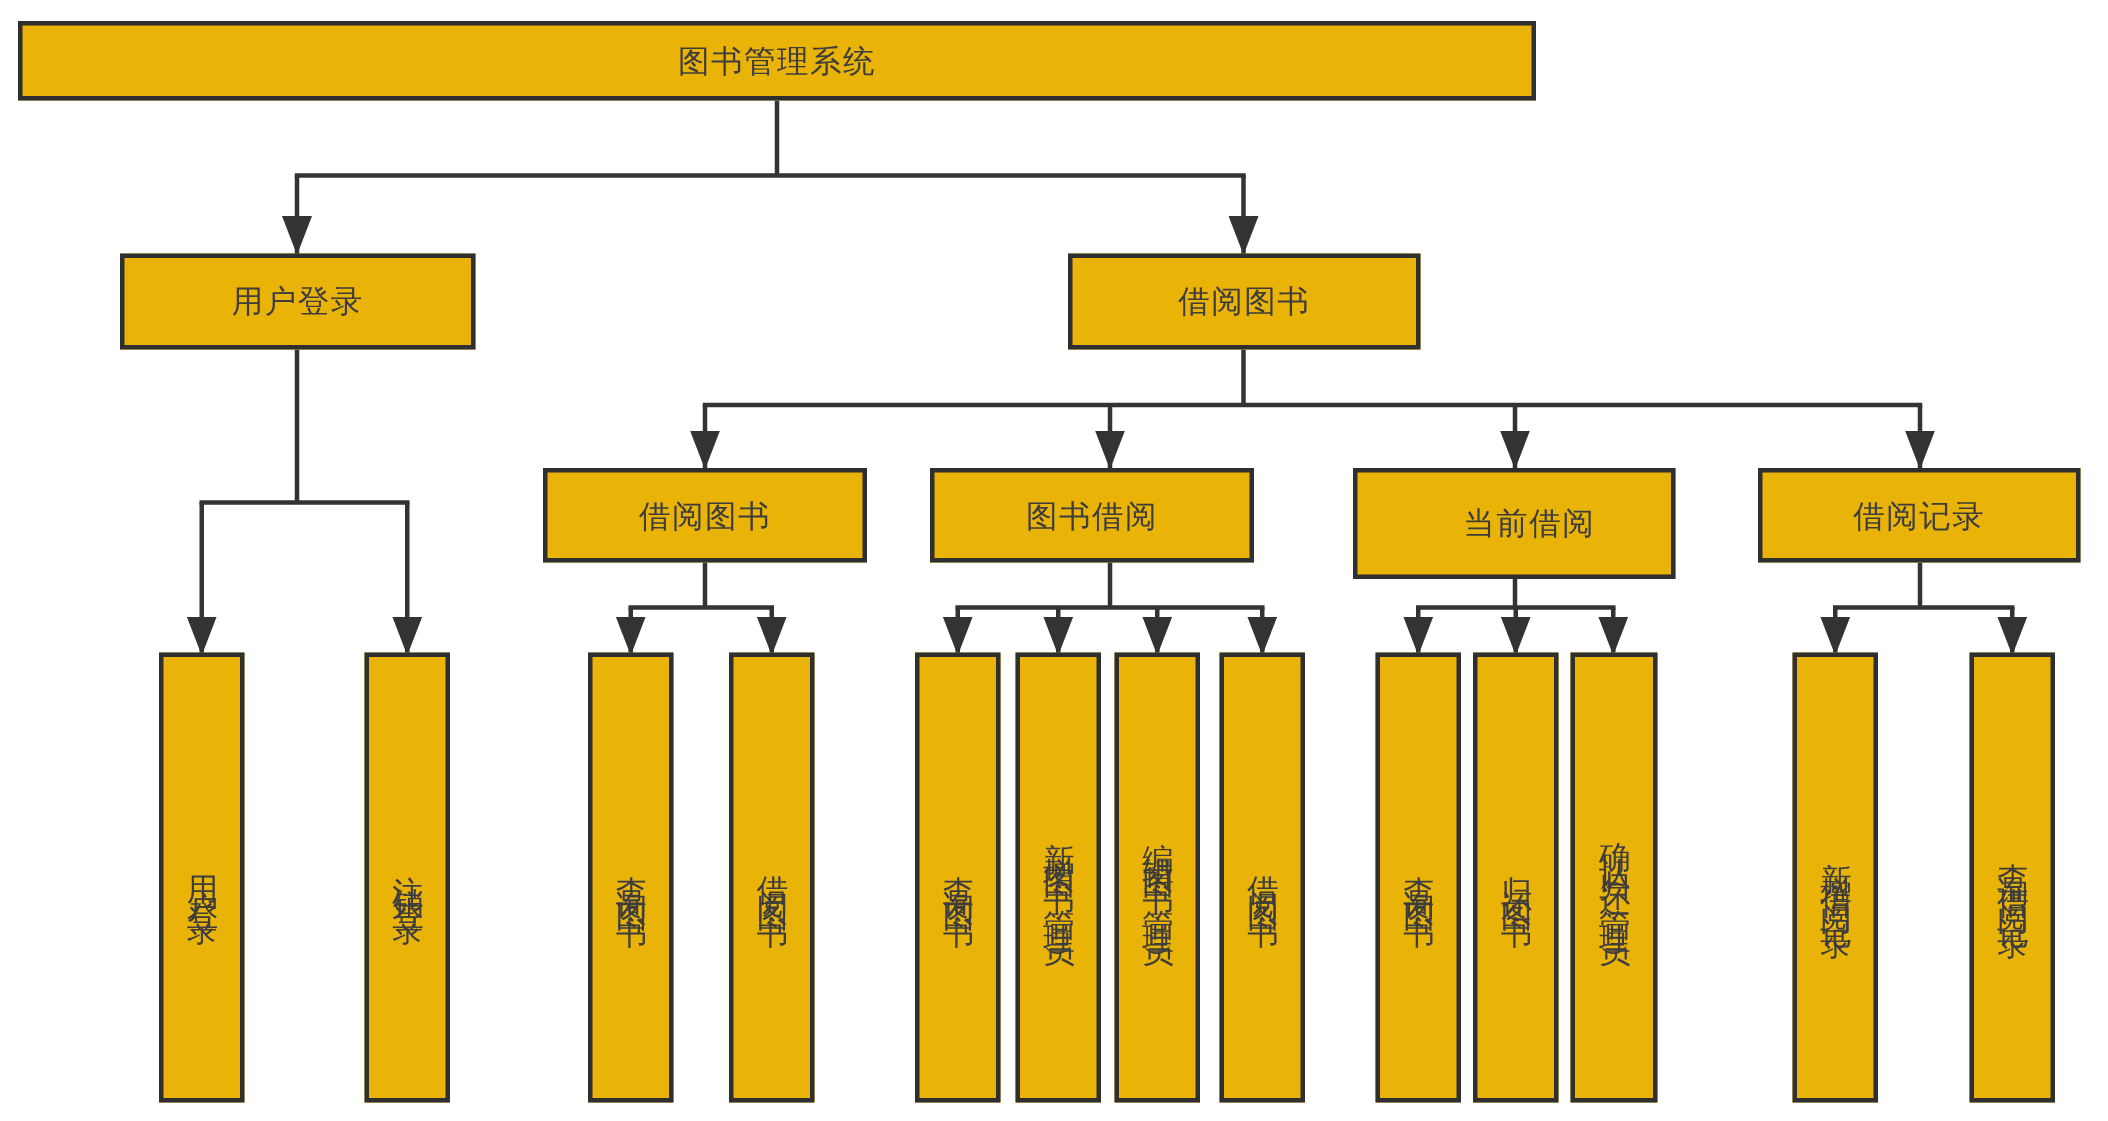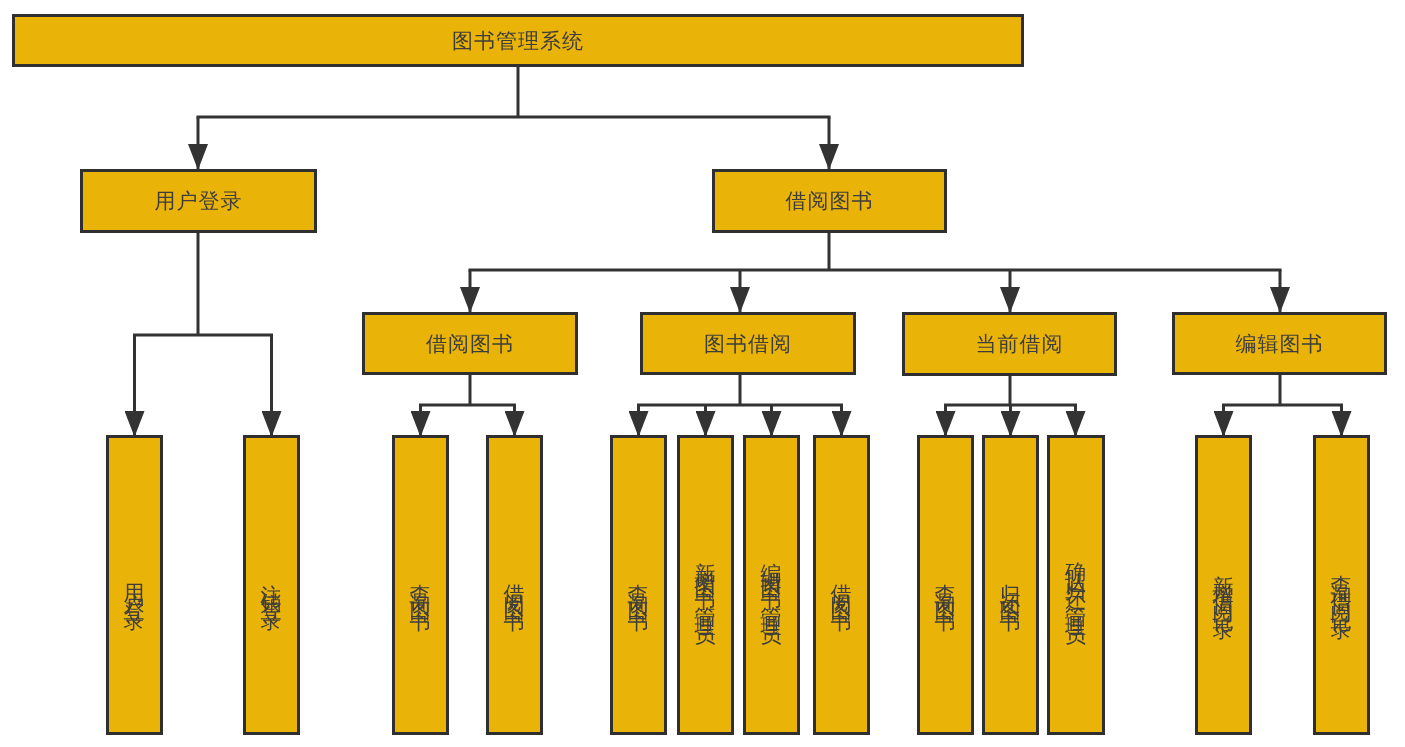--- a/index.html
+++ b/index.html
@@ -116,28 +116,28 @@
   <div class="node h" style="left:80px; top:169px; width:237px; height:64px;">
     <span>用户登录</span>
   </div>
   <div class="node h" style="left:712px; top:169px; width:235px; height:64px;">
     <span>借阅图书</span>
   </div>
 
   <div class="node h" style="left:362px; top:312px; width:216px; height:63px;">
     <span>借阅图书</span>
   </div>
-  <div class="node h" style="left:640px; top:312px; width:216px; height:63px;">
+  <div class="node h" style="left:620px; top:312px; width:216px; height:63px;">
     <span>图书借阅</span>
   </div>
-  <div class="node h" style="left:902px; top:312px; width:215px; height:64px;padding-left:20px;">
+  <div class="node h" style="left:902px; top:312px; width:215px; height:74px;padding-left:20px;">
     <span>当前借阅</span>
   </div>
   <div class="node h" style="left:1172px; top:312px; width:215px; height:63px;">
-    <span>编辑图书</span>
+    <span>借阅记录</span>
   </div>
 
   <div class="node v" style="left:106px; top:435px; width:57px; height:300px;">
     <span>用户登录</span>
   </div>
   <div class="node v" style="left:243px; top:435px; width:57px; height:300px;">
     <span>注销登录</span>
   </div>
 
   <div class="node v" style="left:392px; top:435px; width:57px; height:300px;">

